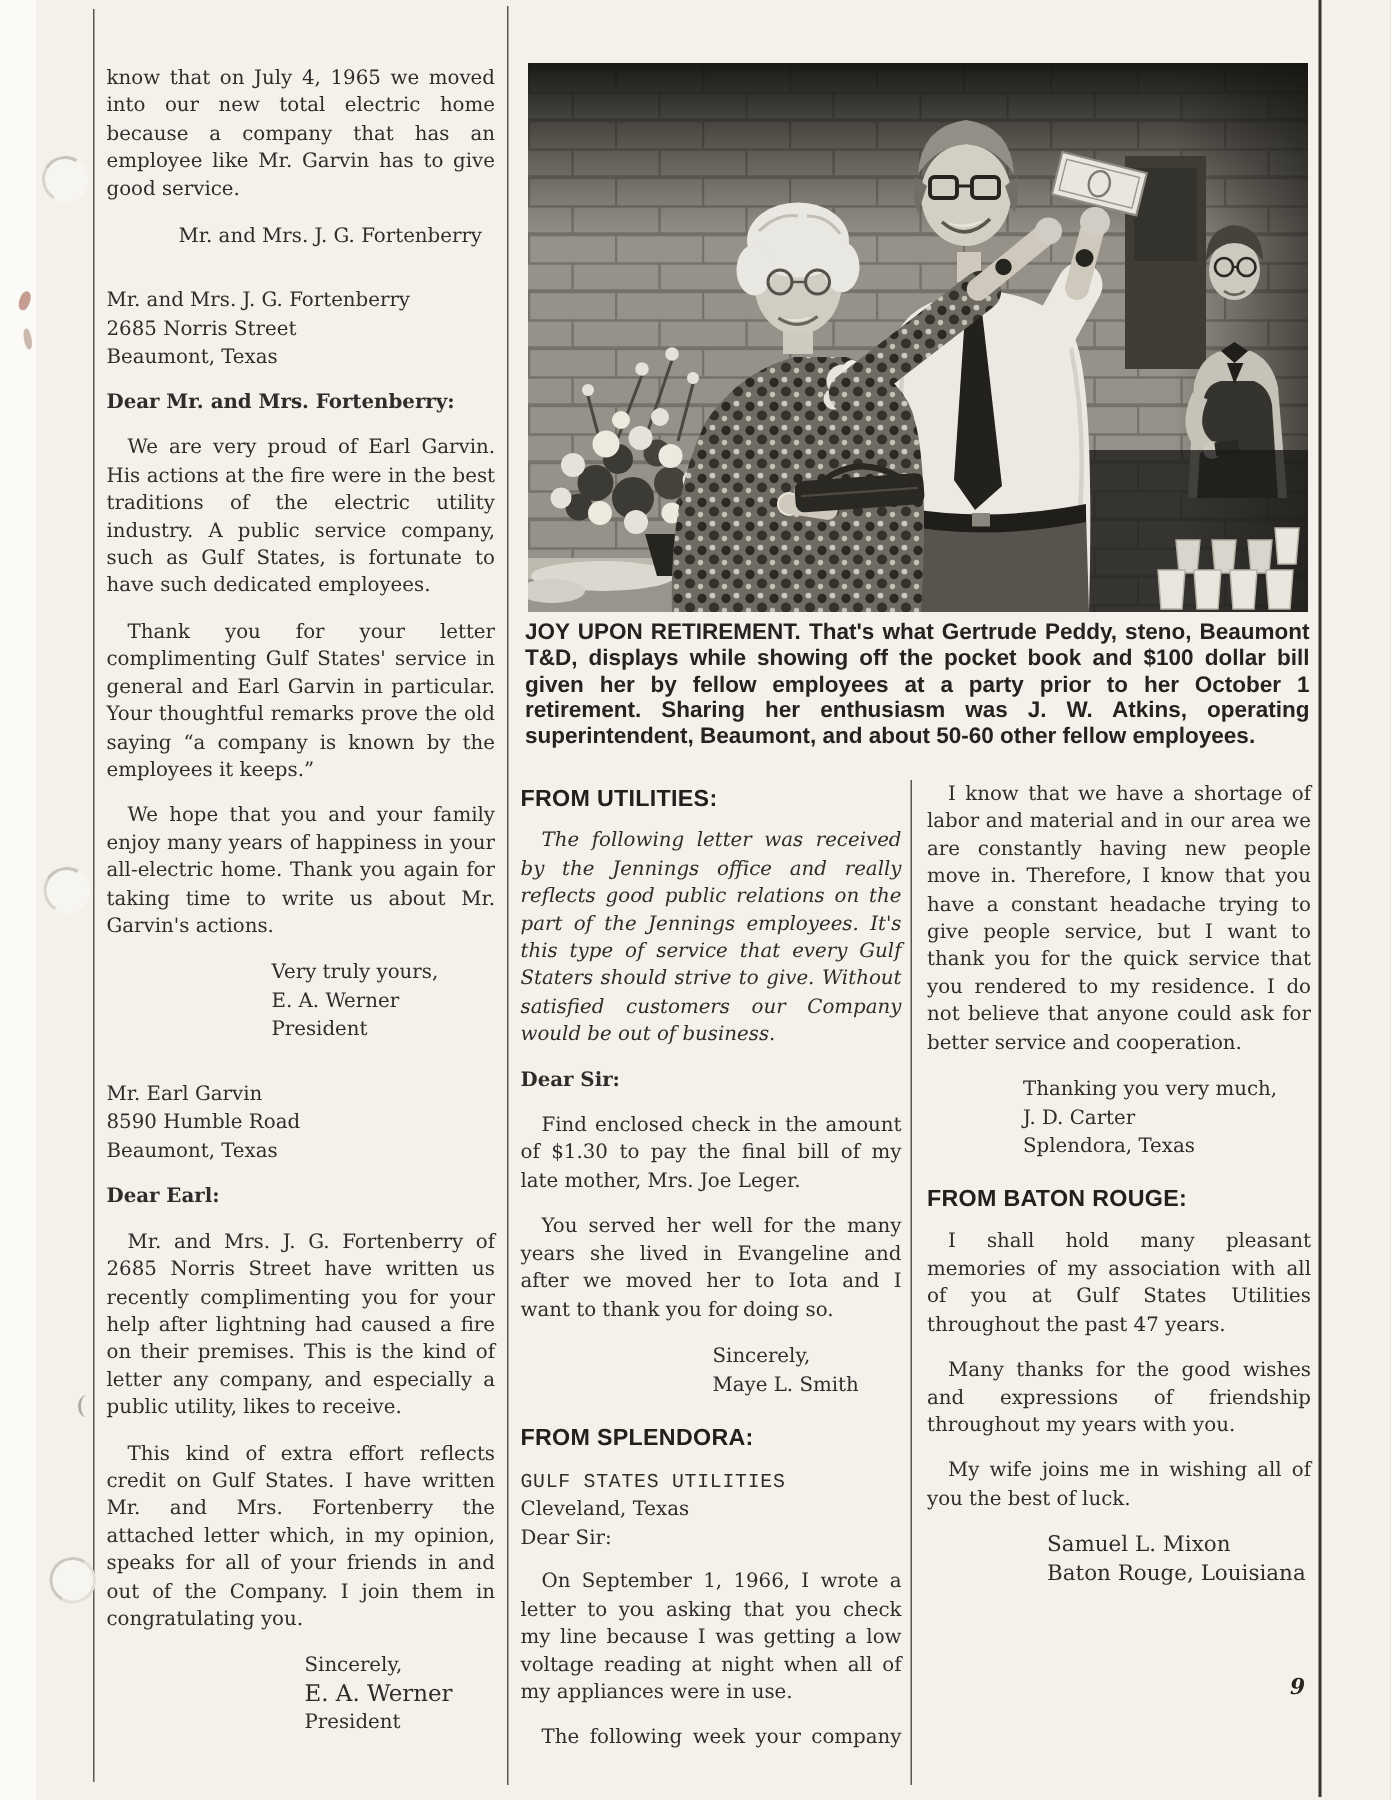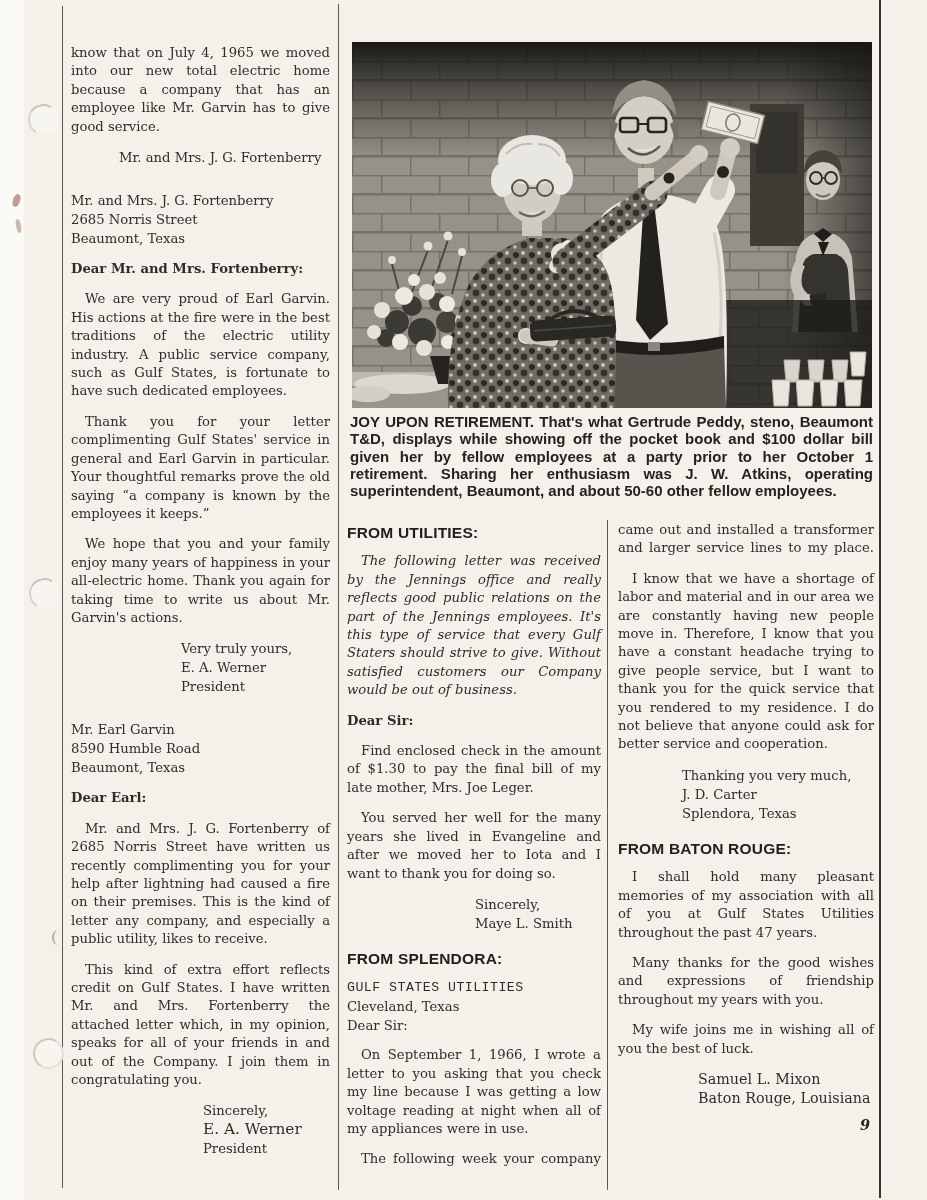--- a/index.html
+++ b/index.html
@@ -288,21 +288,20 @@
     <div class="org">
       <div class="line caps">GULF STATES UTILITIES</div>
       <div class="line">Cleveland, Texas</div>
       <div class="line">Dear Sir:</div>
     </div>
     <p class="ind">On September 1, 1966, I wrote a letter to you asking that you check my line because I was getting a low voltage reading at night when all of my appliances were in use.</p>
     <p class="ind force-just" style="margin-bottom:0;">The following week your company</p>
   </div>
 
   <div class="col" id="col-right">
-    <p class="force-just">came out and installed a transformer and larger service lines to my place.</p>
     <p class="ind">I know that we have a shortage of labor and material and in our area we are constantly having new people move in. Therefore, I know that you have a constant headache trying to give people service, but I want to thank you for the quick service that you rendered to my residence. I do not believe that anyone could ask for better service and cooperation.</p>
     <div class="sig pad64">
       <div class="line">Thanking you very much,</div>
       <div class="line">J. D. Carter</div>
       <div class="line">Splendora, Texas</div>
     </div>
     <div class="heading">FROM BATON ROUGE:</div>
     <p class="ind">I shall hold many pleasant memories of my association with all of you at Gulf States Utilities throughout the past 47 years.</p>
     <p class="ind">Many thanks for the good wishes and expressions of friendship throughout my years with you.</p>
     <p class="ind">My wife joins me in wishing all of you the best of luck.</p>

